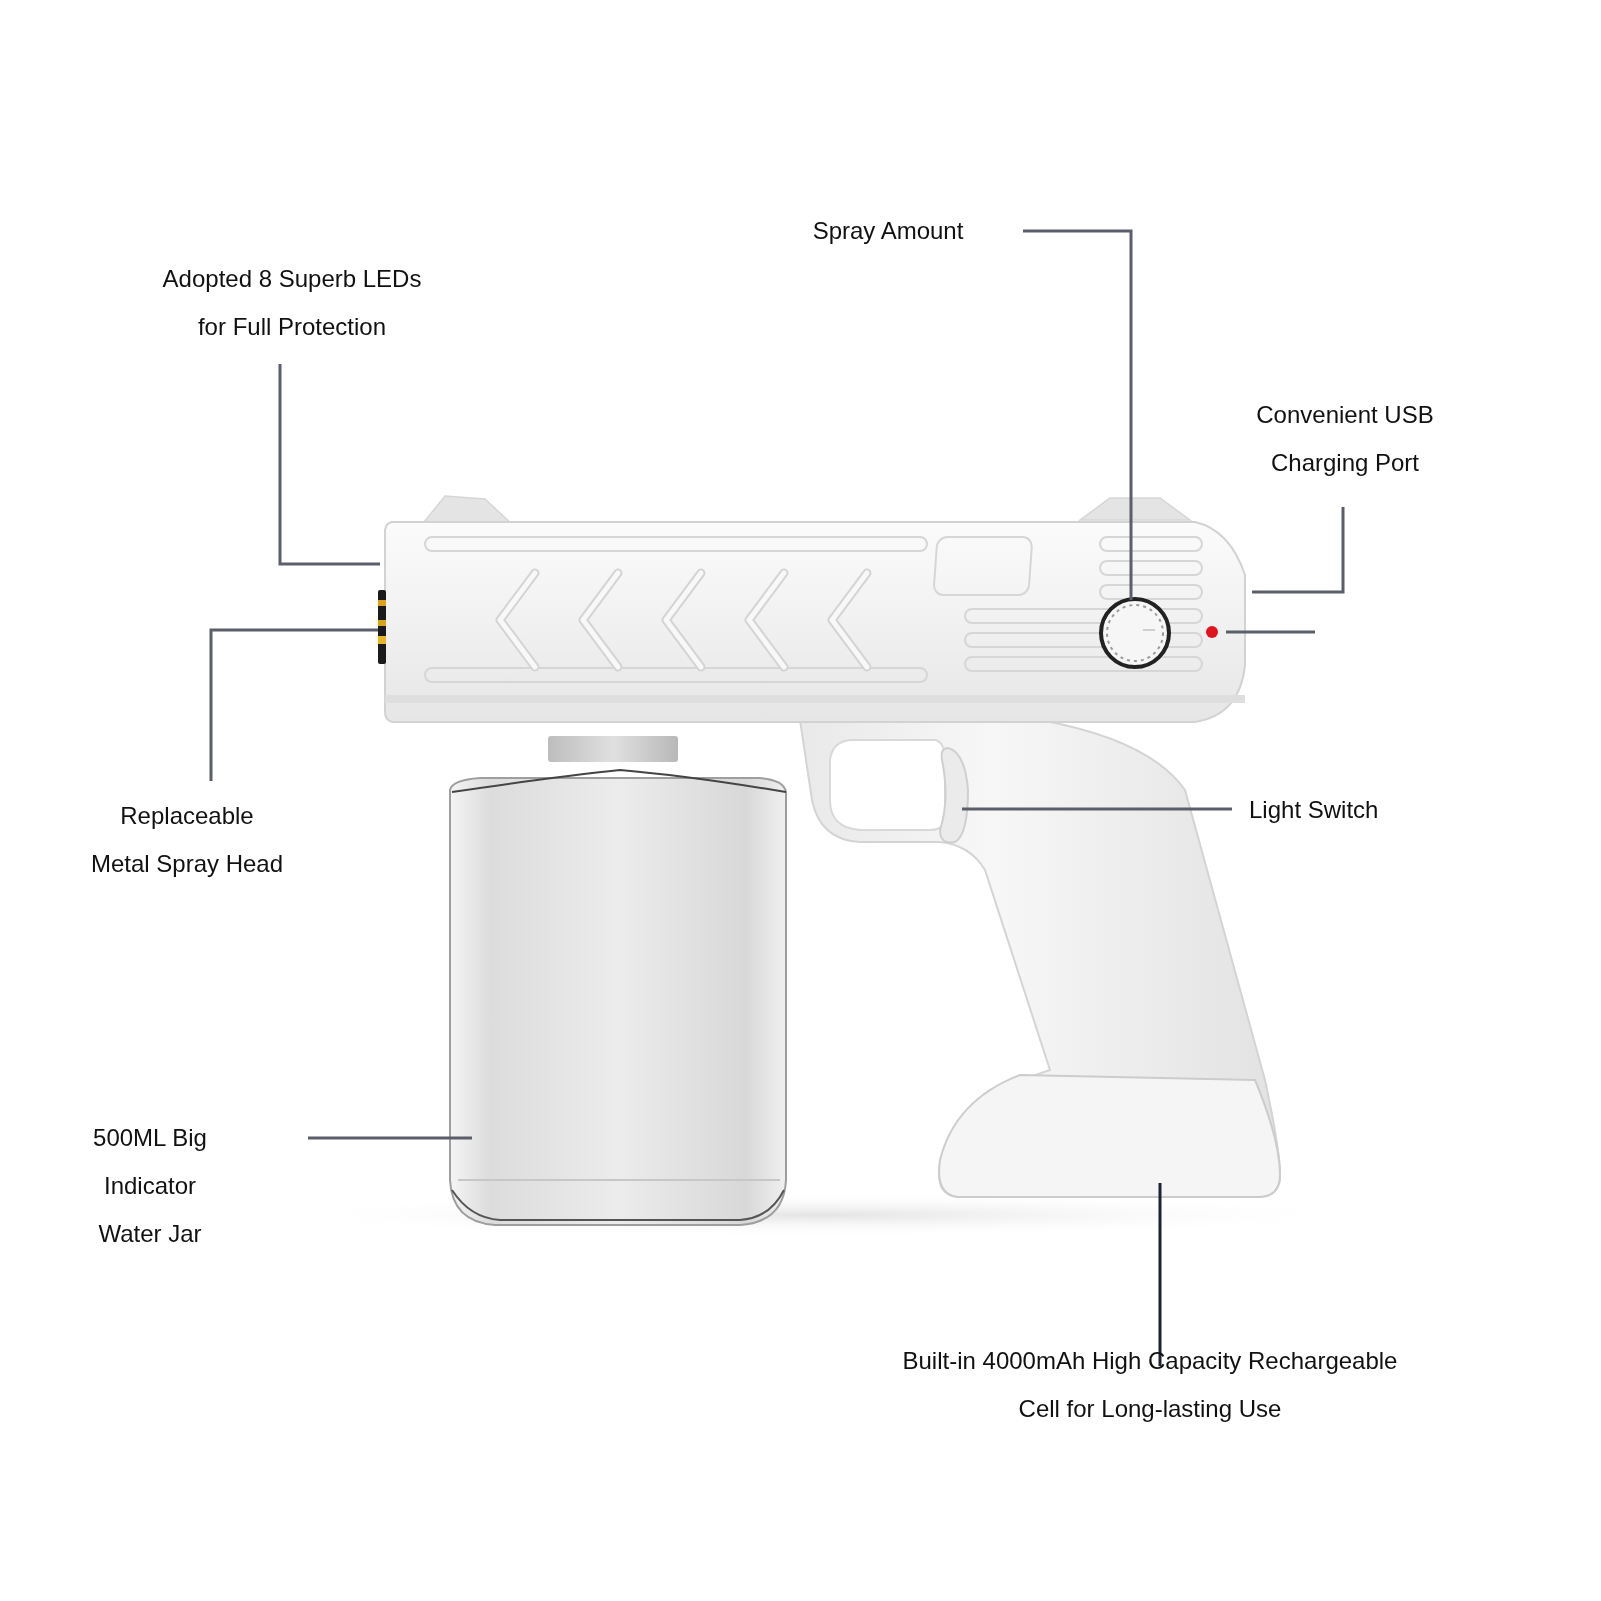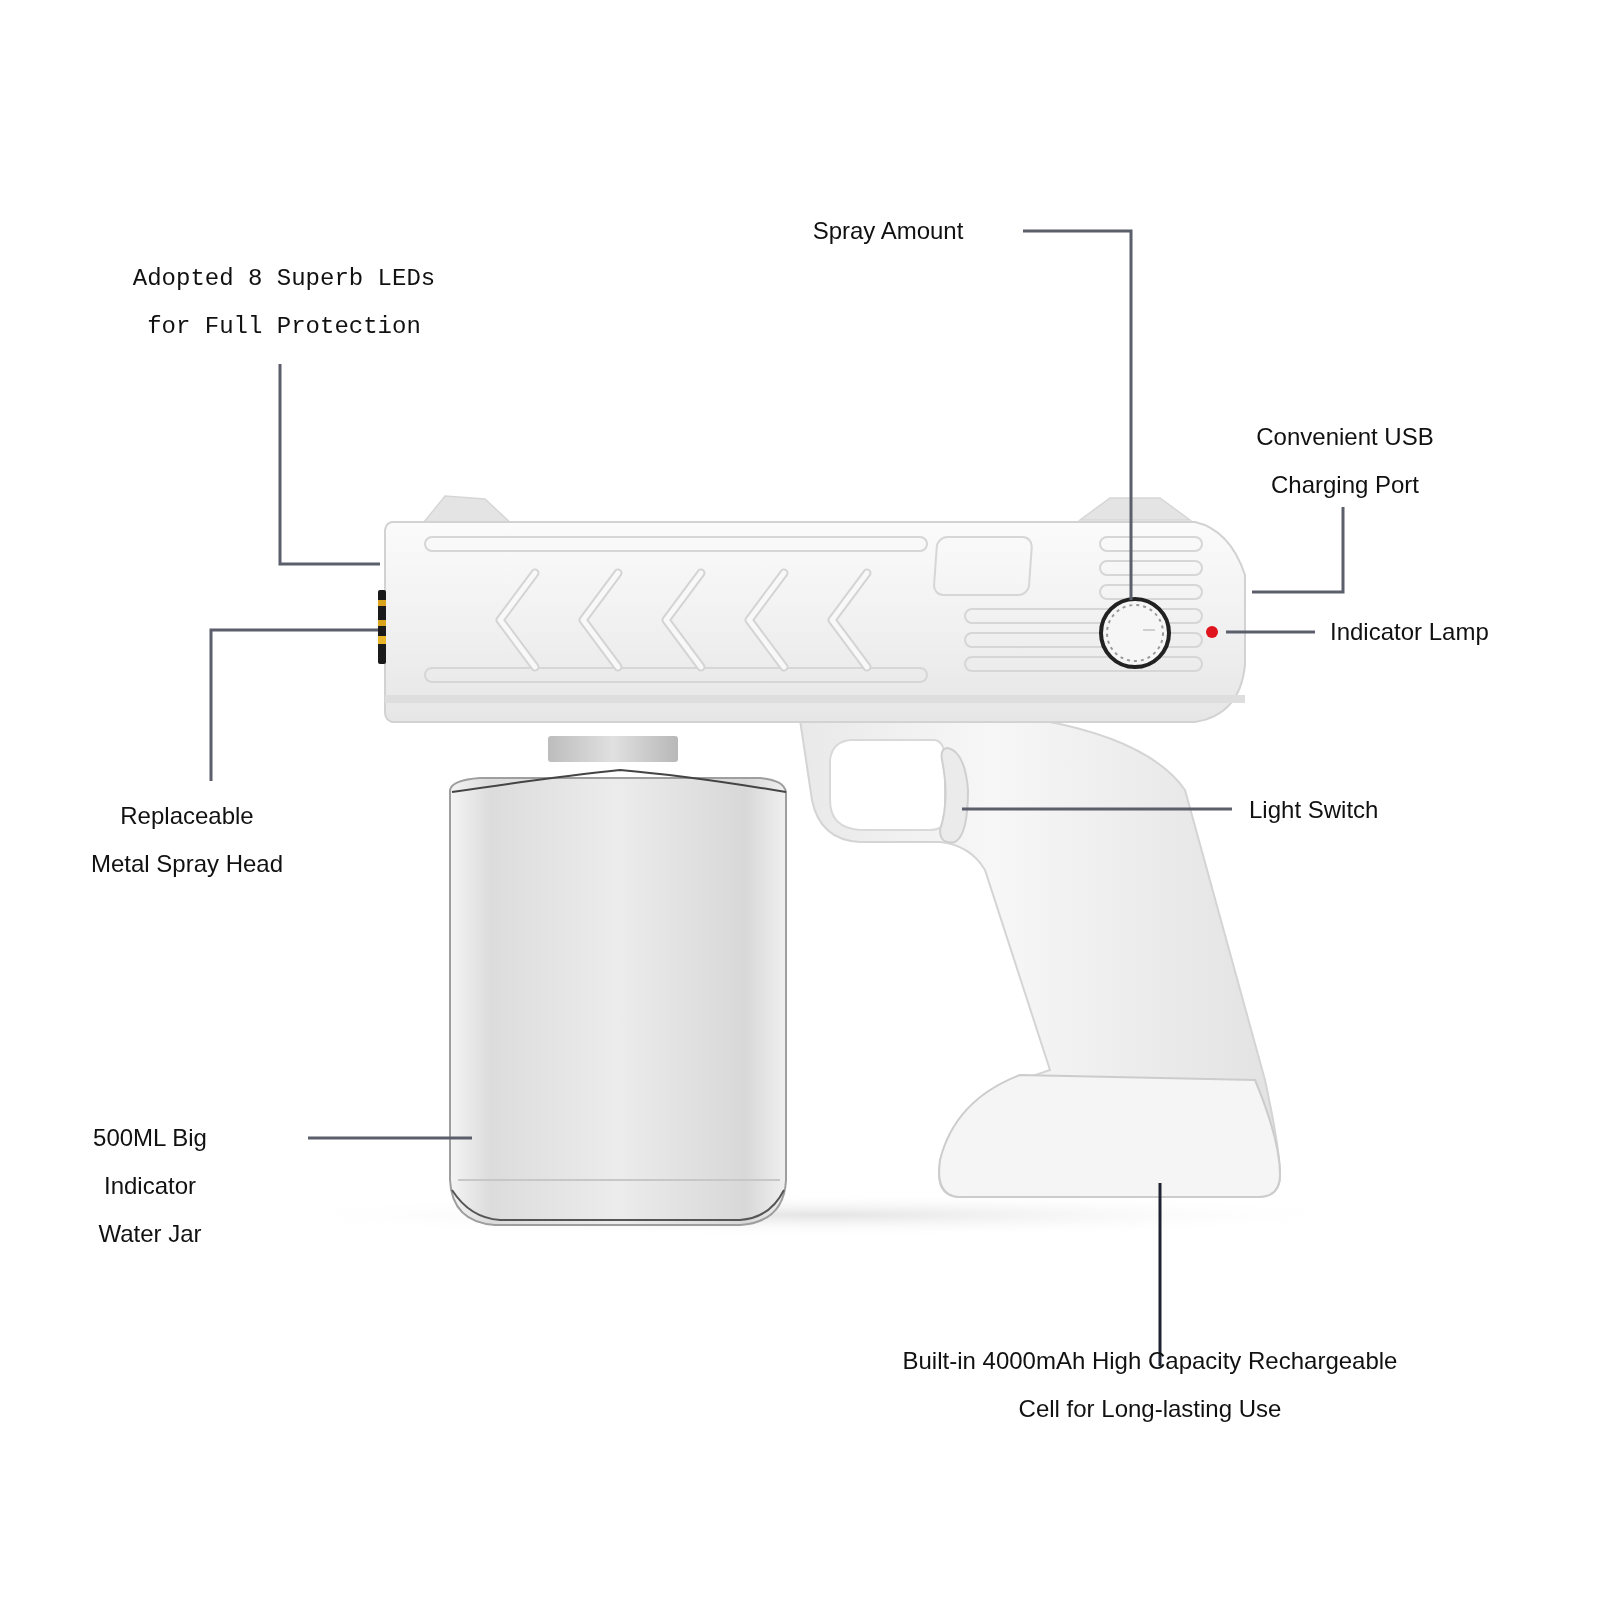--- a/index.html
+++ b/index.html
@@ -119,37 +119,34 @@
       <polyline points="1023,231 1131,231 1131,600"></polyline>
       <polyline points="1343,507 1343,592 1252,592"></polyline>
       <line x1="1226" y1="632" x2="1315" y2="632"></line>
       <polyline points="211,781 211,630 378,630"></polyline>
       <line x1="962" y1="809" x2="1232" y2="809"></line>
       <line x1="308" y1="1138" x2="472" y2="1138"></line>
       <line x1="1160" y1="1183" x2="1160" y2="1366" stroke="#1f2230"></line>
     </g>
   </svg>
 
-  <div class="label" style="left:85px; top:255px; width:398px;font-family:Liberation Mono, monospace;">
+  <div class="label" style="left:93px; top:255px; width:398px;">
     <span>Adopted 8 Superb LEDs</span>
     <span>for Full Protection</span>
   </div>
 
   <div class="label" style="left:755px; top:207px; width:290px;">
     <span style="padding-right:24px;">Spray Amount</span>
   </div>
 
-  <div class="label" style="left:1200px; top:391px; width:290px;margin-top:22px;">
+  <div class="label" style="left:1200px; top:391px; width:290px;">
     <span>Convenient USB</span>
     <span>Charging Port</span>
   </div>
 
-  <div class="label" style="left:1330px; top:608px; text-align:left;">
-    <span>Indicator Lamp</span>
-  </div>
 
   <div class="label" style="left:32px; top:792px; width:310px;">
     <span>Replaceable</span>
     <span>Metal Spray Head</span>
   </div>
 
   <div class="label" style="left:1249px; top:786px; text-align:left;">
     <span>Light Switch</span>
   </div>
 

